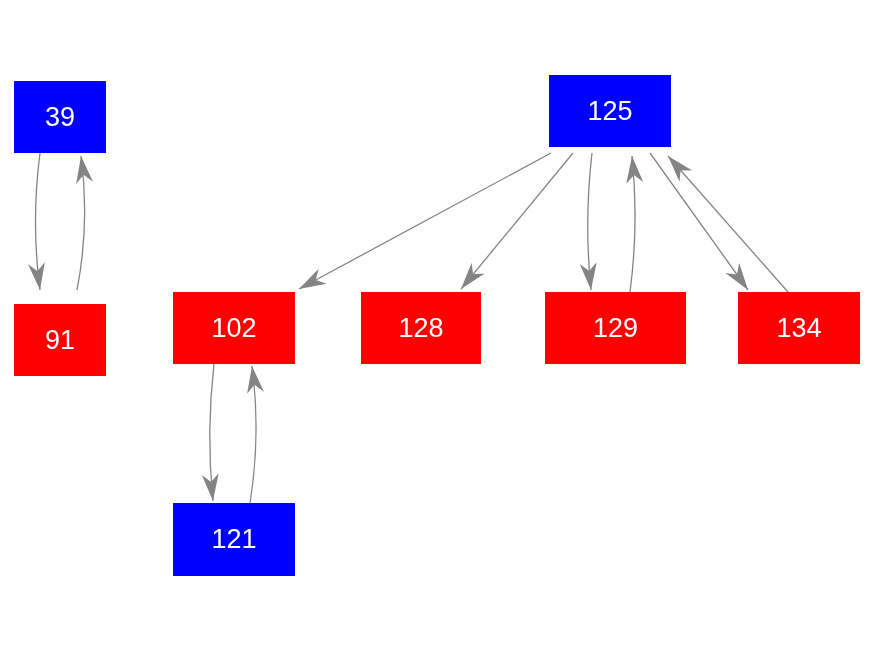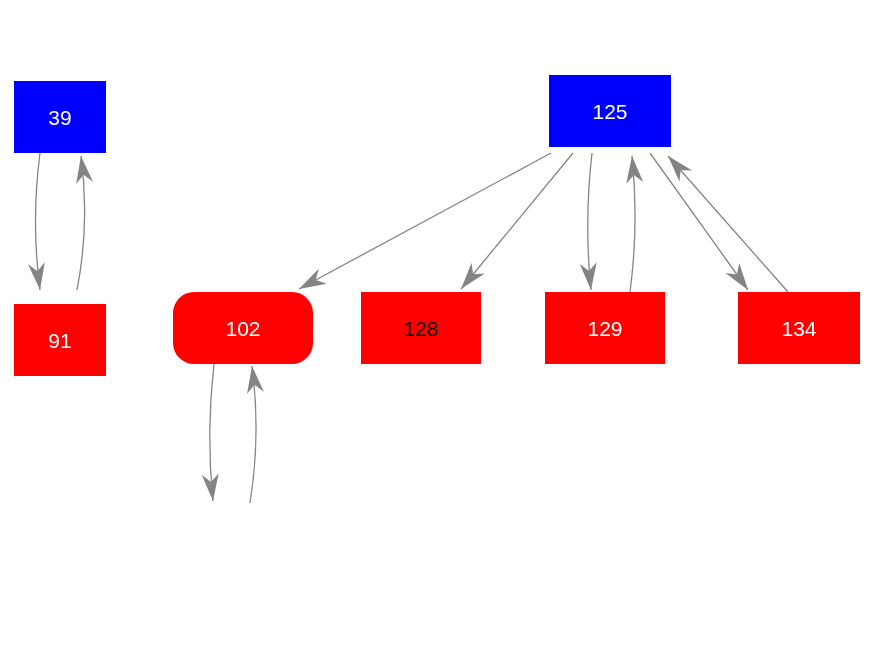--- a/index.html
+++ b/index.html
@@ -32,21 +32,21 @@
   .node {
     position: absolute;
     display: flex;
     align-items: center;
     justify-content: center;
     cursor: pointer;
     box-sizing: border-box;
   }
   .node .node-label {
     color: #ffffff;
-    font-size: 21px;
+    font-size: 27px;
     line-height: 1;
     user-select: none;
   }
   .edge-line {
     fill: none;
     stroke-width: 1.3px;
   }
 </style>
 </head>
 <body>
@@ -77,26 +77,29 @@
   <div class="nodes-layer">
       <div class="node" style="left: 14px; top: 81px; width: 92px; height: 72px; background: rgb(0, 0, 255);">
         <span class="node-label" style="color: rgb(255, 255, 255);">39</span>
       </div>
       <div class="node" style="left: 14px; top: 304px; width: 92px; height: 72px; background: rgb(255, 0, 0);">
         <span class="node-label" style="color: rgb(255, 255, 255);">91</span>
       </div>
       <div class="node" style="left: 549px; top: 75px; width: 122px; height: 72px; background: rgb(0, 0, 255);">
         <span class="node-label" style="color: rgb(255, 255, 255);">125</span>
       </div>
-      <div class="node" style="left: 173px; top: 292px; width: 140px; height: 72px; background: rgb(255, 0, 0); border-radius: 21px;">
+      <div class="node" style="left: 173px; top: 292px; width: 122px; height: 72px; background: rgb(255, 0, 0);">
         <span class="node-label" style="color: rgb(255, 255, 255);">102</span>
       </div>
       <div class="node" style="left: 361px; top: 292px; width: 120px; height: 72px; background: rgb(255, 0, 0);">
-        <span class="node-label" style="color: #000000;">128</span>
+        <span class="node-label" style="color: #ffffff;">128</span>
       </div>
-      <div class="node" style="left: 545px; top: 292px; width: 120px; height: 72px; background: rgb(255, 0, 0);">
+      <div class="node" style="left: 545px; top: 292px; width: 141px; height: 72px; background: rgb(255, 0, 0);">
         <span class="node-label" style="color: rgb(255, 255, 255);">129</span>
       </div>
       <div class="node" style="left: 738px; top: 292px; width: 122px; height: 72px; background: rgb(255, 0, 0);">
         <span class="node-label" style="color: rgb(255, 255, 255);">134</span>
       </div>
+      <div class="node" style="left: 173px; top: 503px; width: 122px; height: 73px; background: rgb(0, 0, 255);">
+        <span class="node-label" style="color: rgb(255, 255, 255);">121</span>
+      </div>
     </div>
 </div>
 
 </body></html>

